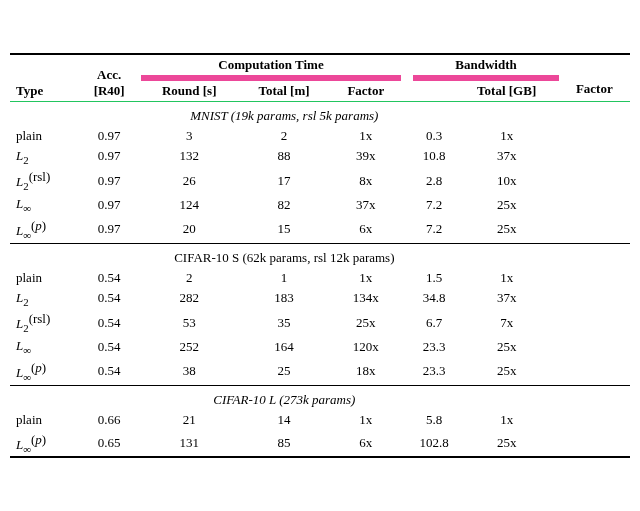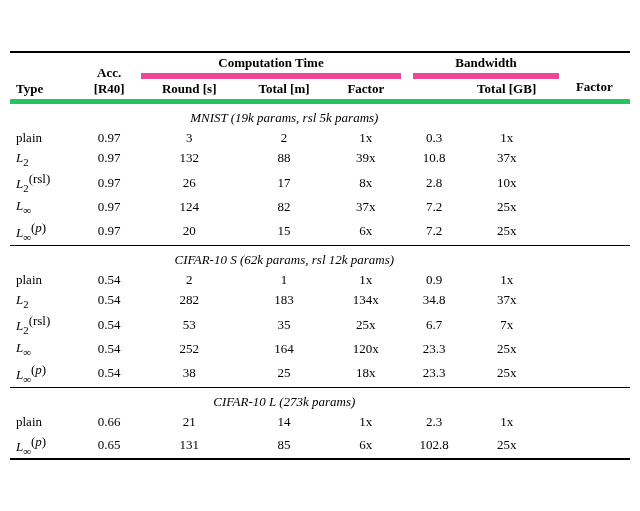--- a/index.html
+++ b/index.html
@@ -29,21 +29,21 @@
     th {
       font-weight: bold;
     }
     td.left-col, th.left-col {
       text-align: left;
     }
     .top-border {
       border-top: 2px solid #000;
     }
     .header-bottom {
-      border-bottom: 5px solid #22c55e;
+      border-bottom: 1px solid #22c55e;
     }
     .section-header td {
       text-align: center;
       font-style: normal;
       padding-top: 6px;
       padding-bottom: 2px;
       margin-top: 6px;
     }
     .section-divider-top {
       border-top: 1px solid #000;
@@ -131,30 +131,30 @@
           <td class="left-col"><i>L</i><sub>∞</sub><sup>(<i>p</i>)</sup></td>
           <td>0.97</td>
           <td>20</td>
           <td>15</td>
           <td>6x</td>
           <td></td>
           <td>7.2</td>
           <td>25x</td>
         </tr>
         <tr class="section-header section-divider-top">
-          <td colspan="8" style="font-style: italic; padding-top: 6px;">CIFAR-10 S (62k params, rsl 12k params)</td>
+          <td colspan="8" style="padding-top: 6px;">CIFAR-10 S (62k params, rsl 12k params)</td>
         </tr>
         <tr>
           <td class="left-col">plain</td>
           <td>0.54</td>
           <td>2</td>
           <td>1</td>
           <td>1x</td>
           <td></td>
-          <td>0.9</td>
+          <td>1.5</td>
           <td>1x</td>
         </tr>
         <tr>
           <td class="left-col"><i>L</i><sub>2</sub></td>
           <td>0.54</td>
           <td>282</td>
           <td>183</td>
           <td>134x</td>
           <td></td>
           <td>34.8</td>
@@ -193,21 +193,21 @@
         <tr class="section-header section-divider-top">
           <td colspan="8" style="font-style: italic; padding-top: 6px;">CIFAR-10 L (273k params)</td>
         </tr>
         <tr>
           <td class="left-col">plain</td>
           <td>0.66</td>
           <td>21</td>
           <td>14</td>
           <td>1x</td>
           <td></td>
-          <td>2.3</td>
+          <td>5.8</td>
           <td>1x</td>
         </tr>
         <tr class="bottom-border">
           <td class="left-col"><i>L</i><sub>∞</sub><sup>(<i>p</i>)</sup></td>
           <td>0.65</td>
           <td>131</td>
           <td>85</td>
           <td>6x</td>
           <td></td>
           <td>102.8</td>

